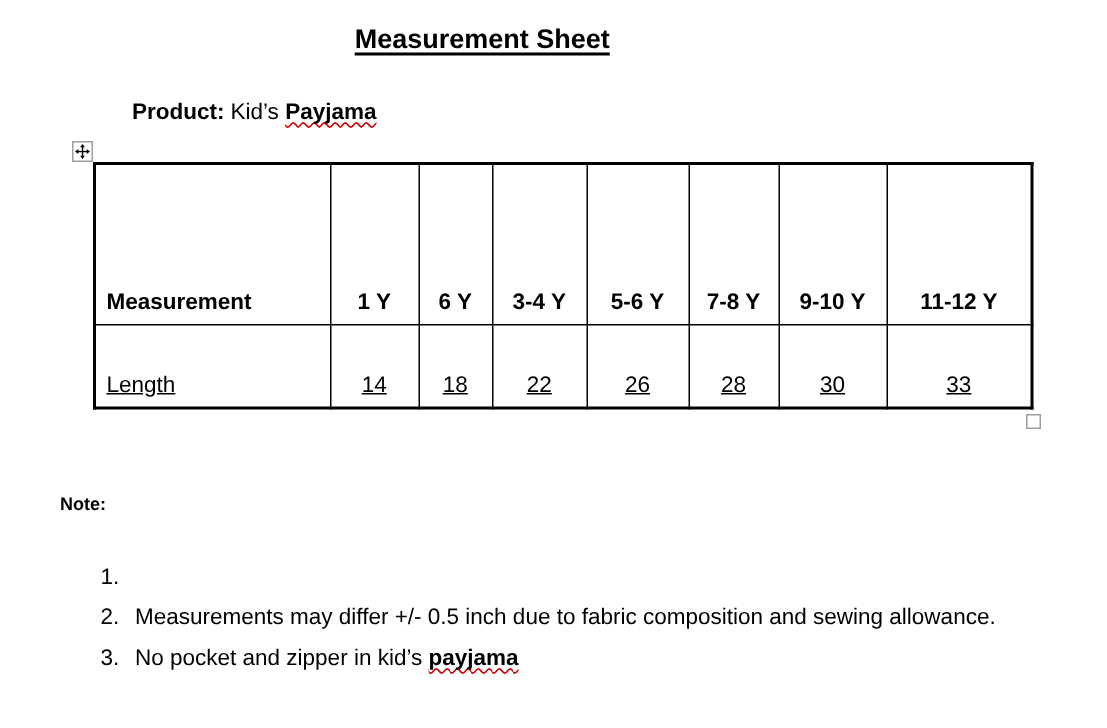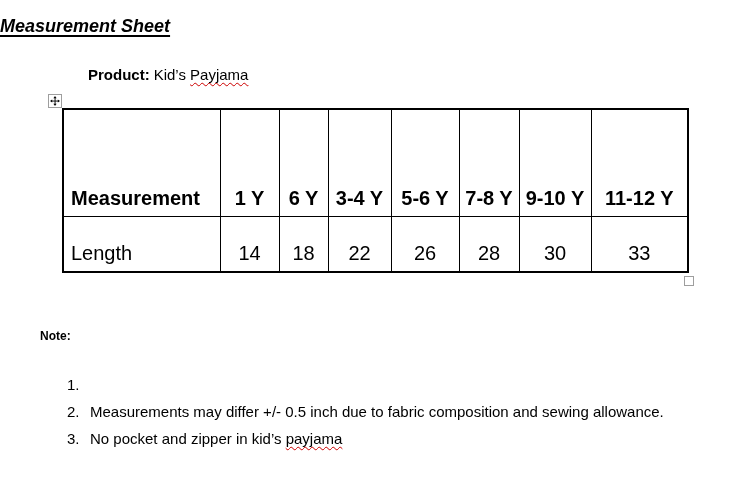--- a/index.html
+++ b/index.html
@@ -11,44 +11,45 @@
     font-family: "Liberation Sans", "DejaVu Sans", sans-serif;
     color: #000000;
     overflow: hidden;
   }
 
   .doc-title {
     position: absolute;
     top: 16px;
     left: 0;
     width: 643px;
+    text-align: center;
     font-size: 18px;
     font-weight: bold;
     text-decoration: underline;
     text-decoration-thickness: 2px;
     text-underline-offset: 3px;
-    font-style: italic;
   }
 
   .product-line {
     position: absolute;
     top: 66px;
     left: 88px;
     font-size: 15px;
   }
   .product-label { font-weight: bold; }
   .product-value { margin-left: 4px; }
 
   .misspelled {
     text-decoration-line: underline;
     text-decoration-style: wavy;
     text-decoration-color: #cc0000;
     text-decoration-thickness: 1px;
     text-underline-offset: 2px;
     text-decoration-skip-ink: none;
+    font-weight: bold;
   }
 
   .table-move-handle {
     position: absolute;
     top: 94px;
     left: 48px;
     width: 14px;
     height: 14px;
     border: 1px solid #9e9e9e;
     background: #ffffff;
@@ -63,35 +64,35 @@
     top: 108px;
     left: 62px;
     width: 625px;
     height: 165px;
     border-collapse: collapse;
     table-layout: fixed;
     border: 2px solid #000000;
   }
   table.m-table th, table.m-table td {
     border: 1px solid #000000;
-    font-size: 20px;
+    font-size: 15px;
     vertical-align: bottom;
     padding: 0 2px 6px 2px;
     text-align: center;
     white-space: nowrap;
     overflow: hidden;
   }
   table.m-table th { font-weight: bold; }
   table.m-table th.left, table.m-table td.left {
     text-align: left;
     padding-left: 7px;
   }
   tr.header-row { height: 66px; }
   tr.data-row-0 { height: 49px; }
-  tr.data-row-1 { height: 34px; }
+  tr.data-row-1 { height: 34px; text-decoration: underline; }
 
   .table-resize-handle {
     position: absolute;
     top: 276px;
     left: 684px;
     width: 10px;
     height: 10px;
     border: 1px solid #9e9e9e;
     background: #ffffff;
     cursor: nwse-resize;

